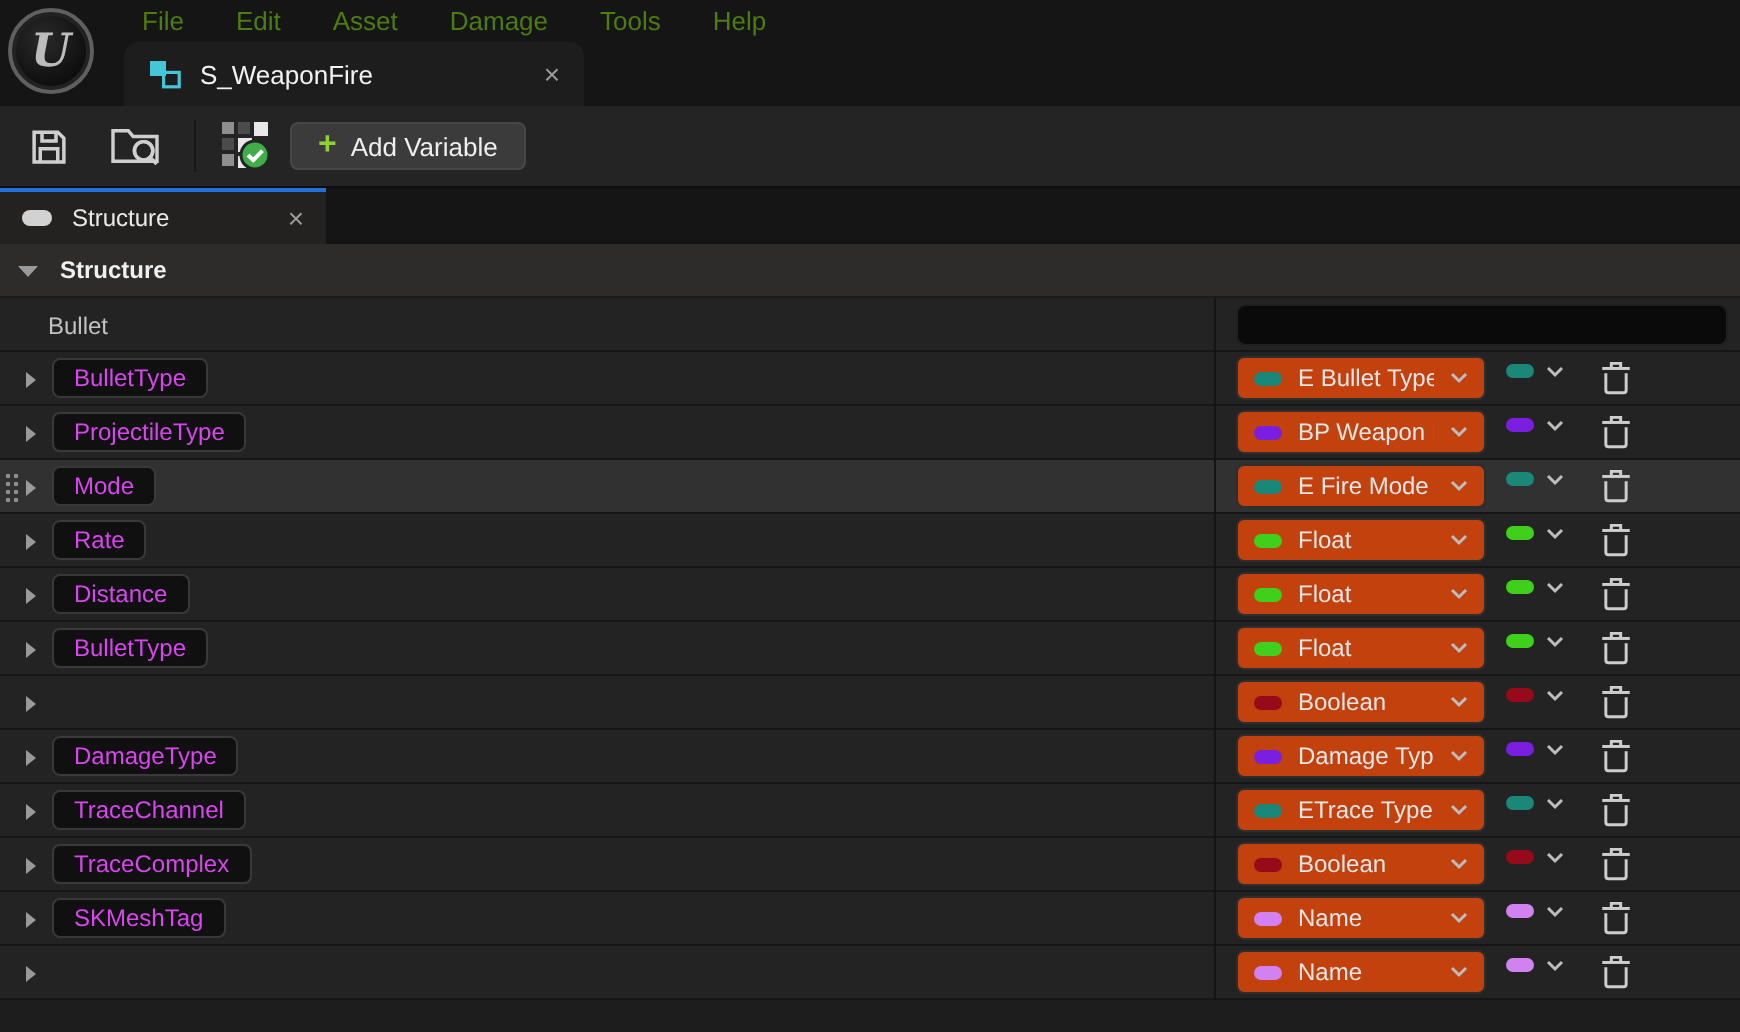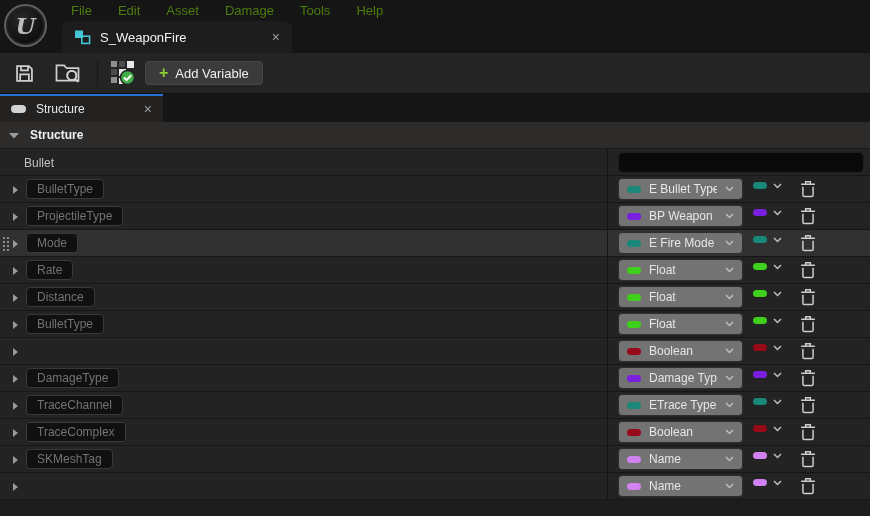--- a/index.html
+++ b/index.html
@@ -58,22 +58,22 @@
   #rows { position:absolute; top:176px; left:0; right:0; }
   .var-row { position:relative; height:27px; background:#232323; border-bottom:1px solid #161616; }
   .var-row.selected { background:#313131; }
   .drag-dots { position:absolute; left:2px; top:6px; width:8px; height:16px; display:none;
                background-image:radial-gradient(circle, #8d8d8d 1px, transparent 1.3px);
                background-size:4px 4px; }
   .var-row.selected .drag-dots { display:block; }
   .expander { position:absolute; left:12px; top:9px; background:none; border:none; display:flex; }
   .name-chip { position:absolute; left:26px; top:3px; height:20px; line-height:18px; background:#101010;
                border:1px solid #393939; border-radius:4px; padding:0 10px; font-size:12px;
-               color:#737373; white-space:nowrap; }
-  .type-dropdown { position:absolute; left:618px; top:2px; width:125px; height:22px; background:#737373;
+               color:#d946ef; white-space:nowrap; }
+  .type-dropdown { position:absolute; left:618px; top:2px; width:125px; height:22px; background:#c2410c;
                    border:1px solid #2e2e2e; border-radius:4px; display:flex; align-items:center;
                    padding:0 8px; gap:8px; }
   .pill { width:14px; height:7px; border-radius:3.5px; flex:none; background:#888; }
   .type-label { font-size:12px; color:#e6e6e6; white-space:nowrap; overflow:hidden; flex:1; }
   .container-dropdown { position:absolute; left:753px; top:6px; display:flex; align-items:center;
                         gap:6px; background:none; border:none; }
   .trash-btn { position:absolute; left:800px; top:4px; background:none; border:none; display:flex; }
 
   .bottom-strip { position:absolute; top:500px; left:0; right:0; bottom:0; background:#1d1d1d; }
   .col-divider { position:absolute; left:607px; top:149px; width:1px; height:351px; background:#141414; z-index:3; }

